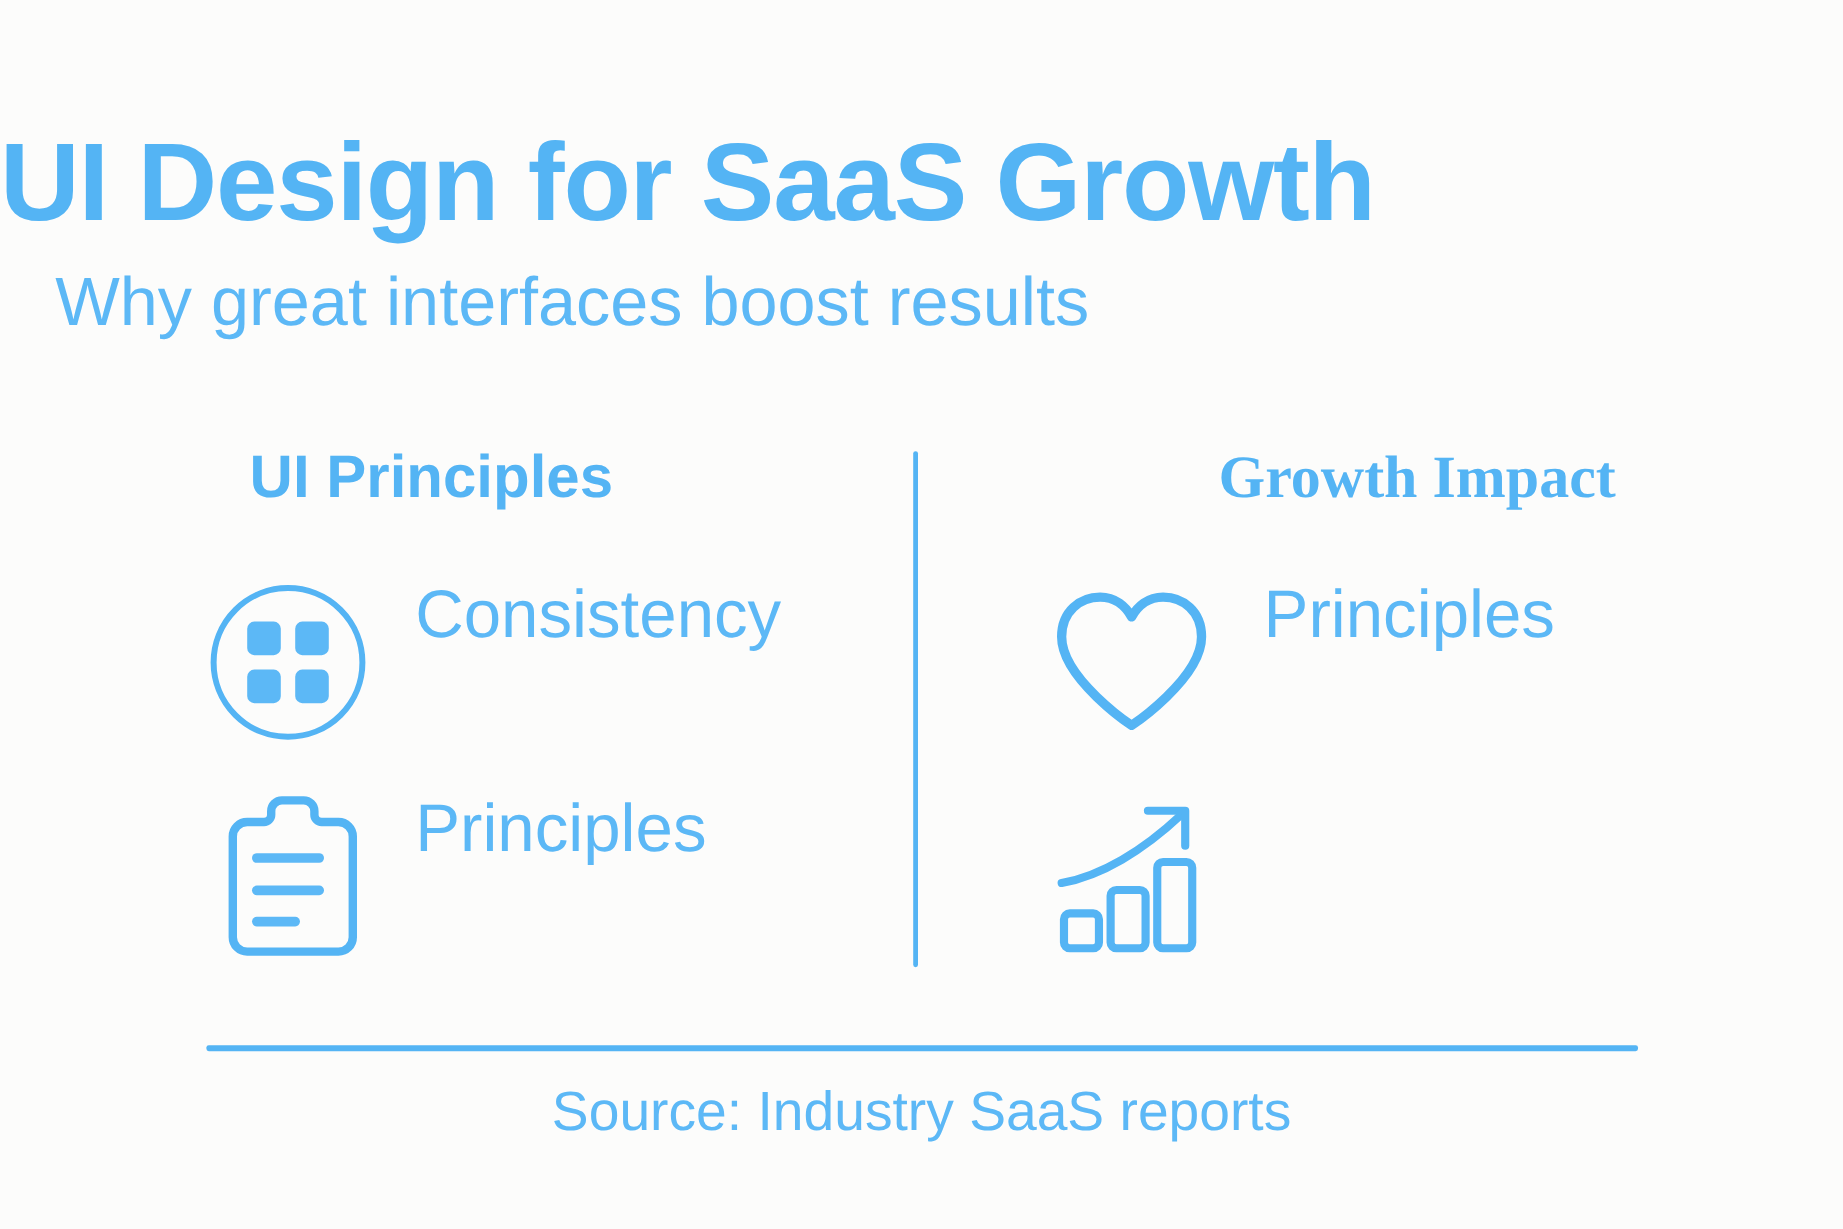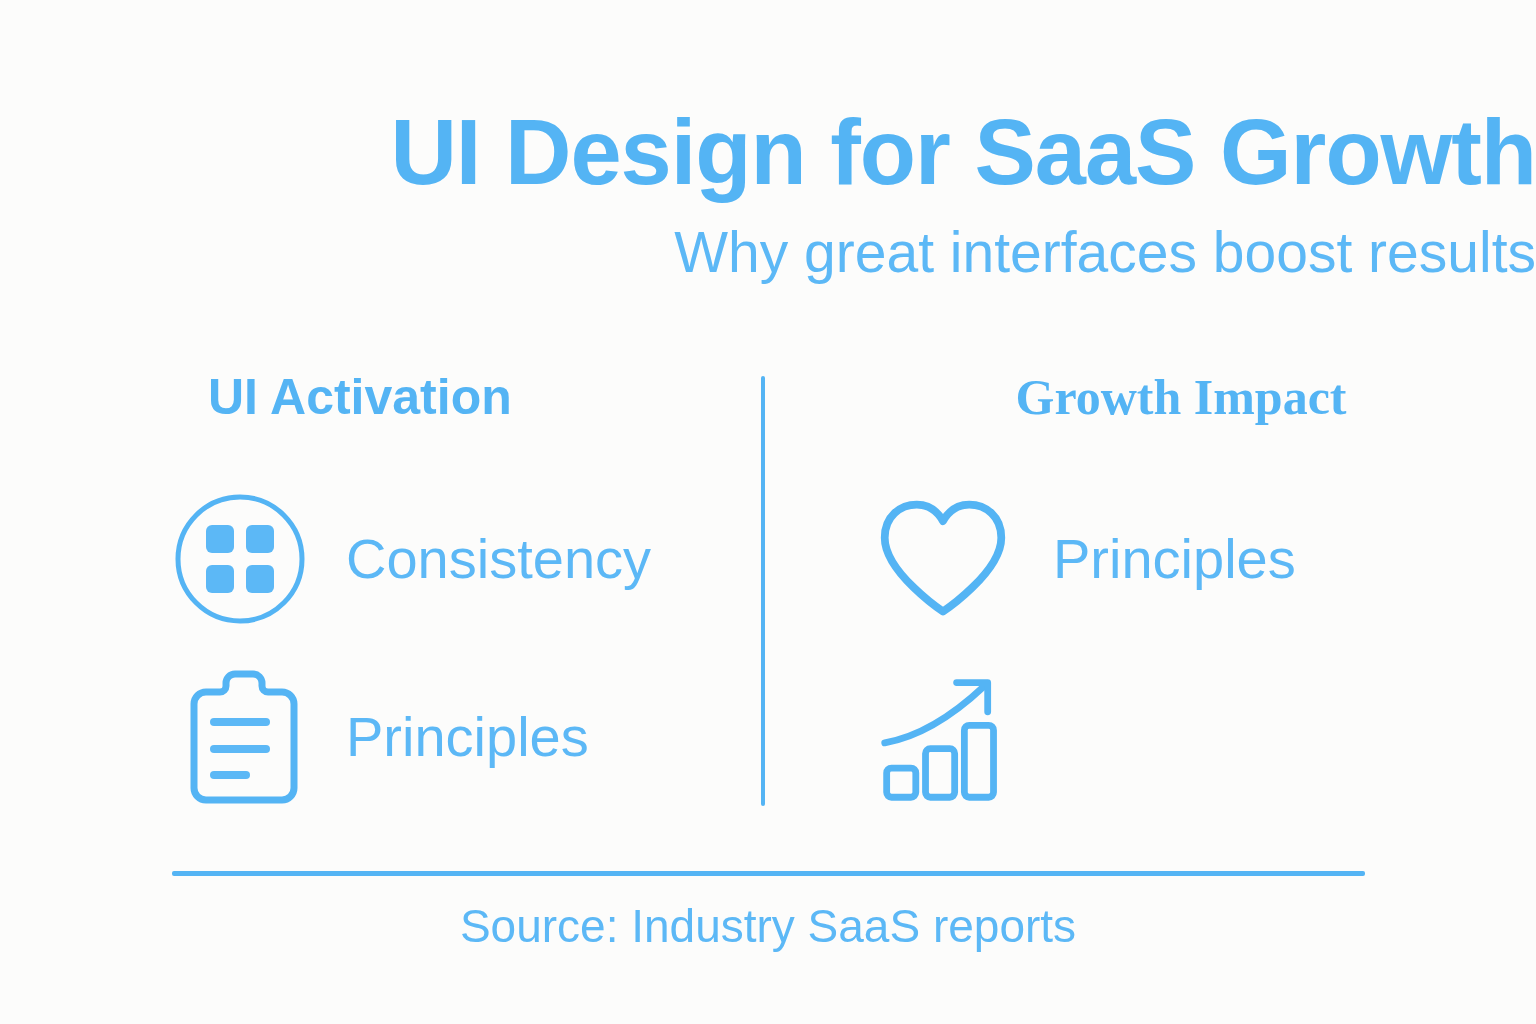--- a/index.html
+++ b/index.html
@@ -19,21 +19,21 @@
     height: 1024px;
     background: #fcfcfb;
   }
 
   
   .header {
     position: absolute;
     left: 0;
     top: 106px;
     width: 1536px;
-    text-align: right;
+    text-align: left;
   }
   .title {
     font-size: 92px;
     font-weight: bold;
     color: #54b4f4;
     letter-spacing: -1px;
     line-height: 1.0;
     white-space: nowrap;
   }
   .subtitle {
@@ -79,21 +79,21 @@
     width: 4px;
     height: 430px;
     background: #54b4f4;
     border-radius: 2px;
   }
 
   
   .items { position: absolute; top: 112px; left: 0; width: 590px; }
   .item {
     display: flex;
-    align-items: center;
+    align-items: flex-start;
     height: 150px;
     margin-bottom: 28px;
   }
   .icon-box {
     width: 136px;
     min-width: 136px;
     height: 136px;
     display: flex;
     align-items: center;
     justify-content: center;
@@ -141,21 +141,21 @@
   <div class="header">
     <div class="title">UI Design for SaaS Growth</div>
     <div class="subtitle">Why great interfaces boost results</div>
   </div>
 
   <div class="columns">
 
     <div class="divider-v"></div>
 
     <div class="column left">
-      <div class="col-heading">UI Activation</div>
+      <div class="col-heading">UI Principles</div>
 
       <div class="items">
 
         <div class="item">
           <span class="icon-box">
             <svg width="134" height="134" viewBox="0 0 134 134" aria-hidden="true">
               <circle cx="67" cy="67" r="62" fill="none" stroke="#54b4f4" stroke-width="5"></circle>
               <rect x="33" y="33" width="28" height="28" rx="6" fill="#5cb8f6"></rect>
               <rect x="73" y="33" width="28" height="28" rx="6" fill="#5cb8f6"></rect>
               <rect x="33" y="73" width="28" height="28" rx="6" fill="#5cb8f6"></rect>

